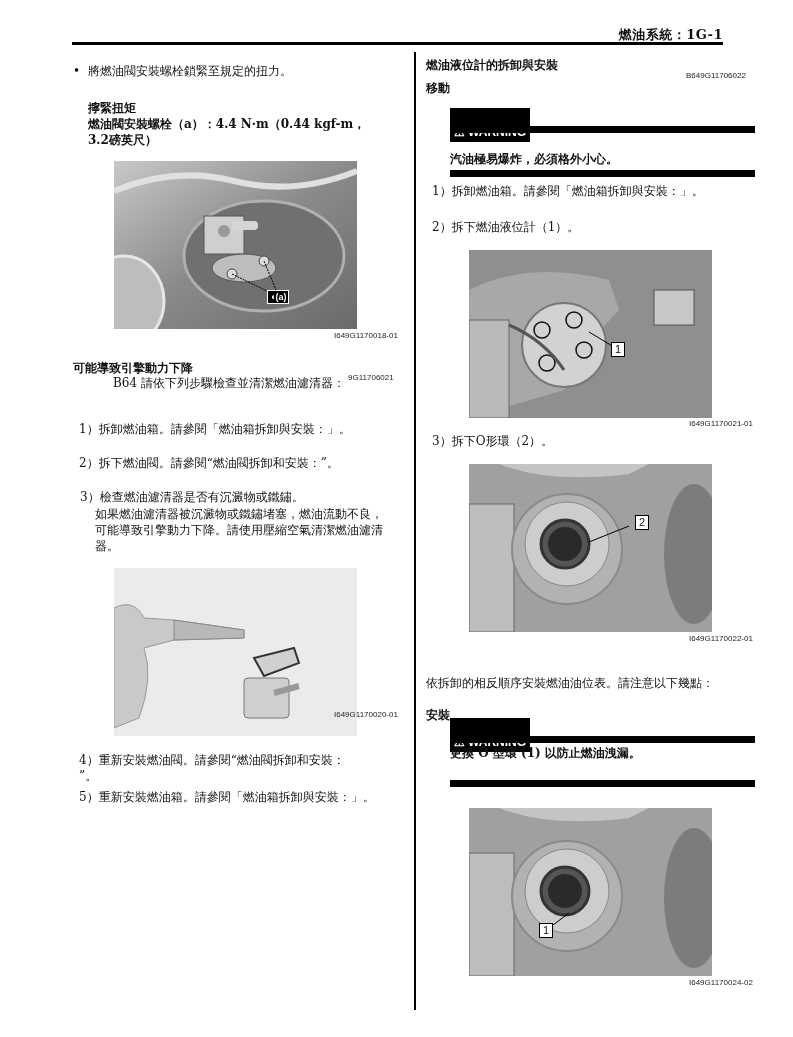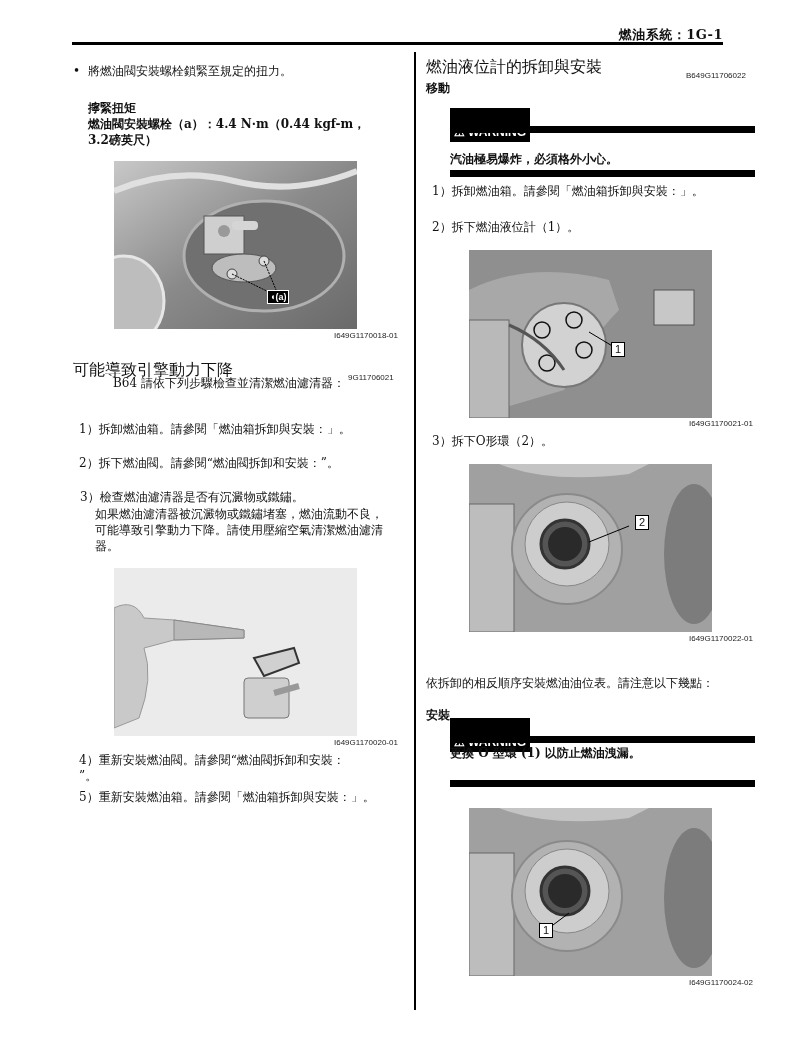--- a/index.html
+++ b/index.html
@@ -5,21 +5,21 @@
   * { margin:0; padding:0; box-sizing:border-box; }
   html, body { width:793px; height:1037px; background:#fff; overflow:hidden; }
   body { position:relative; font-family:"DejaVu Serif", serif; color:#111; }
   .abs { position:absolute; }
   .hdr-title { right:70px; top:26px; font-size:13px; font-weight:bold; font-family:"DejaVu Serif", serif; letter-spacing:0.5px; }
   .hdr-rule { left:72px; top:42px; width:651px; height:3px; background:#000; }
   .col-divider { left:414px; top:52px; width:2px; height:958px; background:#000; }
   .txt { font-size:12px; line-height:17px; }
   .bold { font-weight:bold; }
   .code { font-family:"Liberation Sans", sans-serif; font-size:8px; color:#222; }
-  .sec-title { font-size:16px; font-weight:normal; }
+  .sec-title { font-size:12px; font-weight:bold; }
   .photo { background:#9a9a9a; overflow:hidden; }
   .photo svg { display:block; }
   .warn-tag { background:#000; color:#fff; font-family:"Liberation Sans", sans-serif; font-weight:bold; font-size:12px; padding:17px 4px; height:30px; line-height:15px; }
   .bar { background:#000; height:7px; }
   .callout { background:#fff; border:1px solid #000; font-family:"Liberation Sans", sans-serif; font-size:11px; line-height:13px; padding:0 3px; }
 </style>
 </head>
 <body>
 
 <div class="abs hdr-title">燃油系統：1G-1</div>
@@ -75,21 +75,21 @@
 <div class="abs photo" style="left:114px;top:568px;width:243px;height:168px;background:#e9e9e9;">
   <svg width="243" height="168" viewBox="0 0 243 168">
     <rect width="243" height="168" fill="#ebebeb"></rect>
     <path d="M0 40 Q20 30 30 50 L60 52 L130 62 L130 70 L60 72 L30 80 Q40 110 25 150 L0 160 Z" fill="#c9c9c9" stroke="#999"></path>
     <path d="M60 52 L130 62 L130 70 L60 72 Z" fill="#b8b8b8" stroke="#888"></path>
     <path d="M140 90 L180 80 L185 95 L150 108 Z" fill="#d0d0d0" stroke="#333" stroke-width="2"></path>
     <rect x="130" y="110" width="45" height="40" rx="4" fill="#cfcfcf" stroke="#777"></rect>
     <path d="M160 125 L185 118" stroke="#999" stroke-width="6"></path>
   </svg>
 </div>
-<div class="abs code" style="left:334px;top:738px;">I649G1170020-01</div>
+<div class="abs code" style="left:334px;top:710px;">I649G1170020-01</div>
 
 <div class="abs txt" style="left:79px;top:752px;">4）重新安裝燃油閥。請參閱“燃油閥拆卸和安裝：</div>
 <div class="abs txt" style="left:79px;top:768px;">”。</div>
 <div class="abs txt" style="left:79px;top:789px;">5）重新安裝燃油箱。請參閱「燃油箱拆卸與安裝：」。</div>
 
 <div class="abs sec-title" style="left:426px;top:57px;">燃油液位計的拆卸與安裝</div>
 <div class="abs code" style="left:686px;top:71px;">B649G11706022</div>
 <div class="abs txt bold" style="left:426px;top:80px;">移動</div>
 
 <div class="abs warn-tag" style="left:450px;top:108px;">⚠ WARNING</div>

